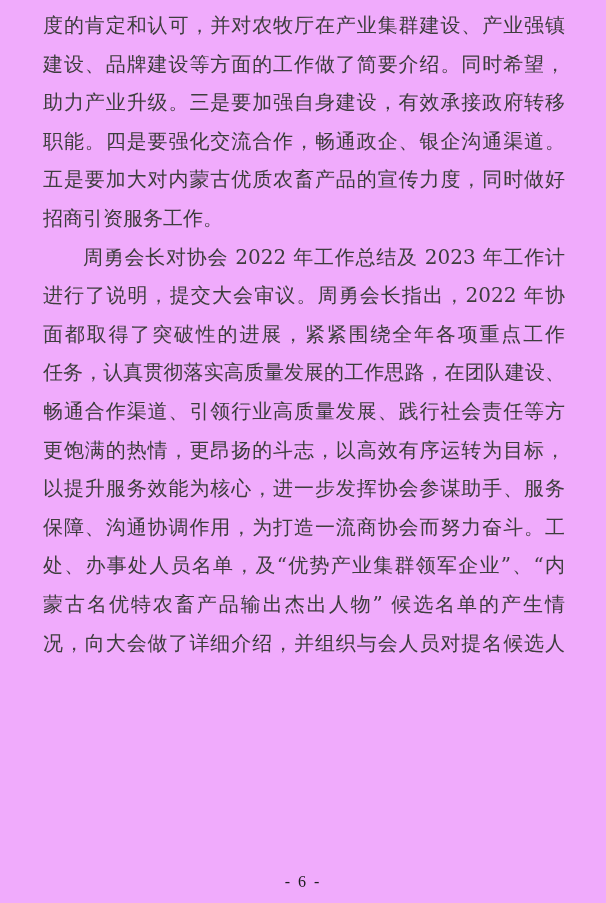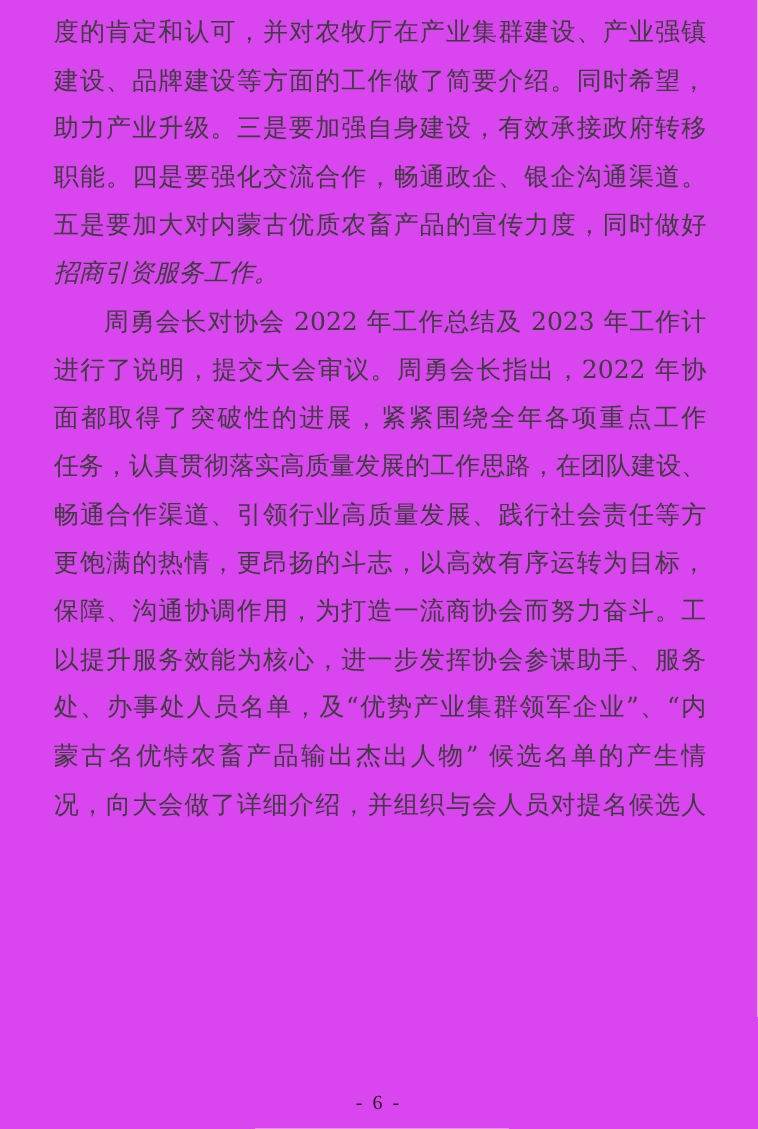--- a/index.html
+++ b/index.html
@@ -5,21 +5,21 @@
   * { margin: 0; padding: 0; box-sizing: border-box; }
   html, body {
     width: 606px;
     background: #ffffff;
     font-family: "DejaVu Serif", "Liberation Serif", serif;
   }
   .page {
     position: relative;
     width: 606px;
     height: 903px;
-    background: #d946ef;
+    background: #f0abfc;
     overflow: hidden;
   }
   .text-block {
     position: absolute;
     left: 43px;
     top: 6px;
     width: 522px;
   }
   .line {
     height: 38.6px;
@@ -29,21 +29,20 @@
     text-align: justify;
     text-align-last: justify;
     overflow: hidden;
     white-space: normal;
   }
   .line.indent {
     text-indent: 2em;
   }
   .line.para-end {
     text-align-last: left;
-    font-style: italic;
   }
   .page-footer {
     position: absolute;
     left: 0;
     top: 872px;
     width: 606px;
     text-align: center;
   }
   .page-number {
     display: inline-block;
@@ -63,22 +62,22 @@
     <div class="line">助力产业升级。三是要加强自身建设，有效承接政府转移</div>
     <div class="line">职能。四是要强化交流合作，畅通政企、银企沟通渠道。</div>
     <div class="line">五是要加大对内蒙古优质农畜产品的宣传力度，同时做好</div>
     <div class="line para-end">招商引资服务工作。</div>
     <div class="line indent">周勇会长对协会 2022 年工作总结及 2023 年工作计划</div>
     <div class="line">进行了说明，提交大会审议。周勇会长指出，2022 年协</div>
     <div class="line">面都取得了突破性的进展，紧紧围绕全年各项重点工作</div>
     <div class="line">任务，认真贯彻落实高质量发展的工作思路，在团队建设、</div>
     <div class="line">畅通合作渠道、引领行业高质量发展、践行社会责任等方</div>
     <div class="line">更饱满的热情，更昂扬的斗志，以高效有序运转为目标，</div>
+    <div class="line">以提升服务效能为核心，进一步发挥协会参谋助手、服务</div>
     <div class="line">保障、沟通协调作用，为打造一流商协会而努力奋斗。工</div>
-    <div class="line">以提升服务效能为核心，进一步发挥协会参谋助手、服务</div>
     <div class="line">处、办事处人员名单，及“优势产业集群领军企业”、“内</div>
     <div class="line">蒙古名优特农畜产品输出杰出人物” 候选名单的产生情</div>
     <div class="line">况，向大会做了详细介绍，并组织与会人员对提名候选人</div>
   </div>
   <div class="page-footer">
     <span class="page-number">- 6 -</span>
   </div>
 </div>
 
 </body></html>

